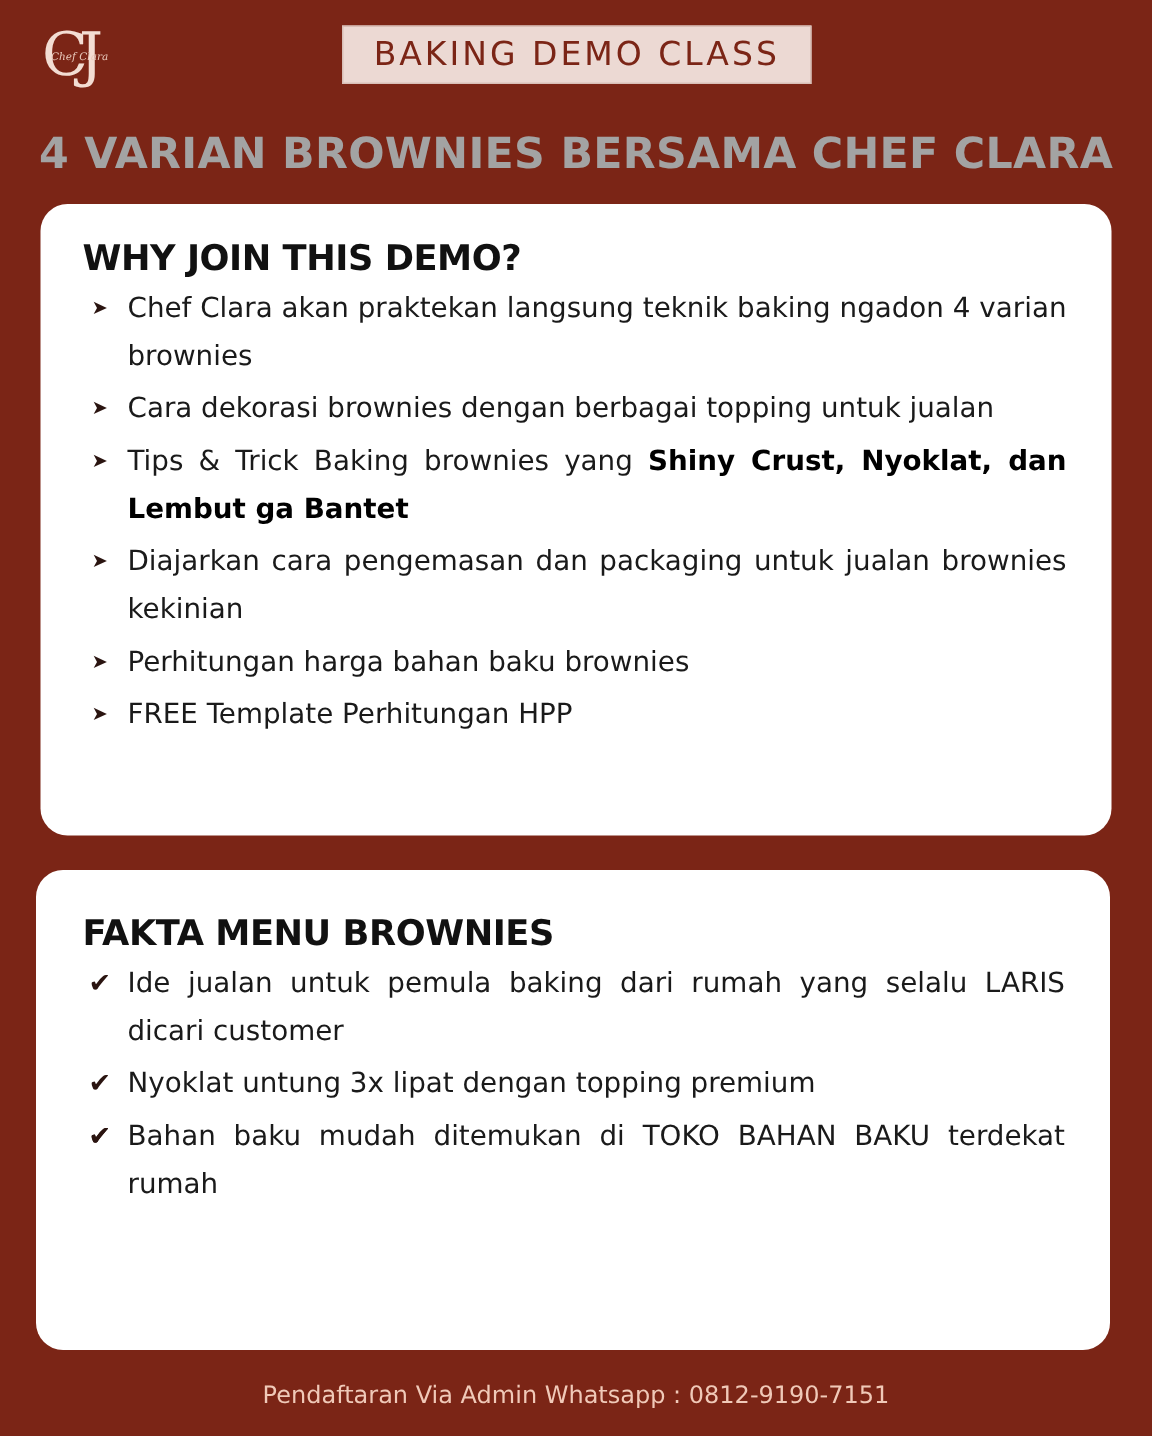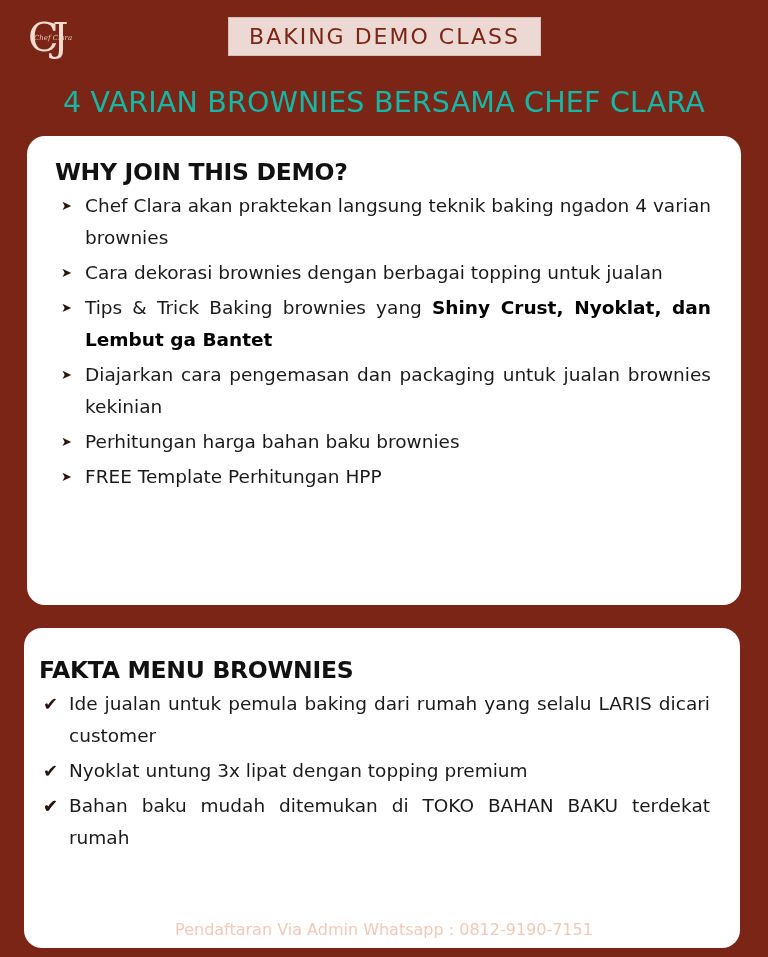--- a/index.html
+++ b/index.html
@@ -24,29 +24,29 @@
     position: absolute; left: 228px; top: 17px; width: 313px; height: 39px;
     background: #ecd9d3; border: 1px solid #d9bfb7; box-sizing: border-box;
     display: flex; align-items: center; justify-content: center;
   }
   .banner span {
     color: #7b2516; font-weight: normal; font-size: 22px; letter-spacing: 2px;
     font-family: "DejaVu Sans", sans-serif;
   }
   .main-title {
     position: absolute; left: 0; top: 86px; width: 768px; text-align: center;
-    color: #14b8a6; font-weight: normal; font-size: 28.5px; letter-spacing: 0.2px;
+    color: #a3a3a3; font-weight: bold; font-size: 28.5px; letter-spacing: 0.2px;
     font-family: "DejaVu Sans", sans-serif;
   }
   .card {
     position: absolute; background: #ffffff; border-radius: 18px;
     box-sizing: border-box;
   }
-  .card1 { left: 27px; top: 136px; width: 714px; height: 469px; padding: 22px 30px 0 28px; }
-  .card2 { left: 24px; top: 580px; width: 716px; height: 320px; padding: 28px 30px 0 15px; margin-top: 48px; }
+  .card1 { left: 27px; top: 136px; width: 714px; height: 421px; padding: 22px 30px 0 28px; }
+  .card2 { left: 24px; top: 580px; width: 716px; height: 320px; padding: 28px 30px 0 31px; }
   .card h2 {
     margin: 0 0 4px 0; font-size: 23.5px; font-weight: bold; color: #111;
     font-family: "DejaVu Sans", sans-serif; letter-spacing: -0.3px;
   }
   ul { list-style: none; margin: 0; padding: 0; }
   li {
     position: relative; padding-left: 30px; font-size: 18.5px; line-height: 32px;
     color: #1a1a1a; margin-bottom: 3px; text-align: justify;
     font-family: "DejaVu Sans", sans-serif; font-weight: normal;
   }

